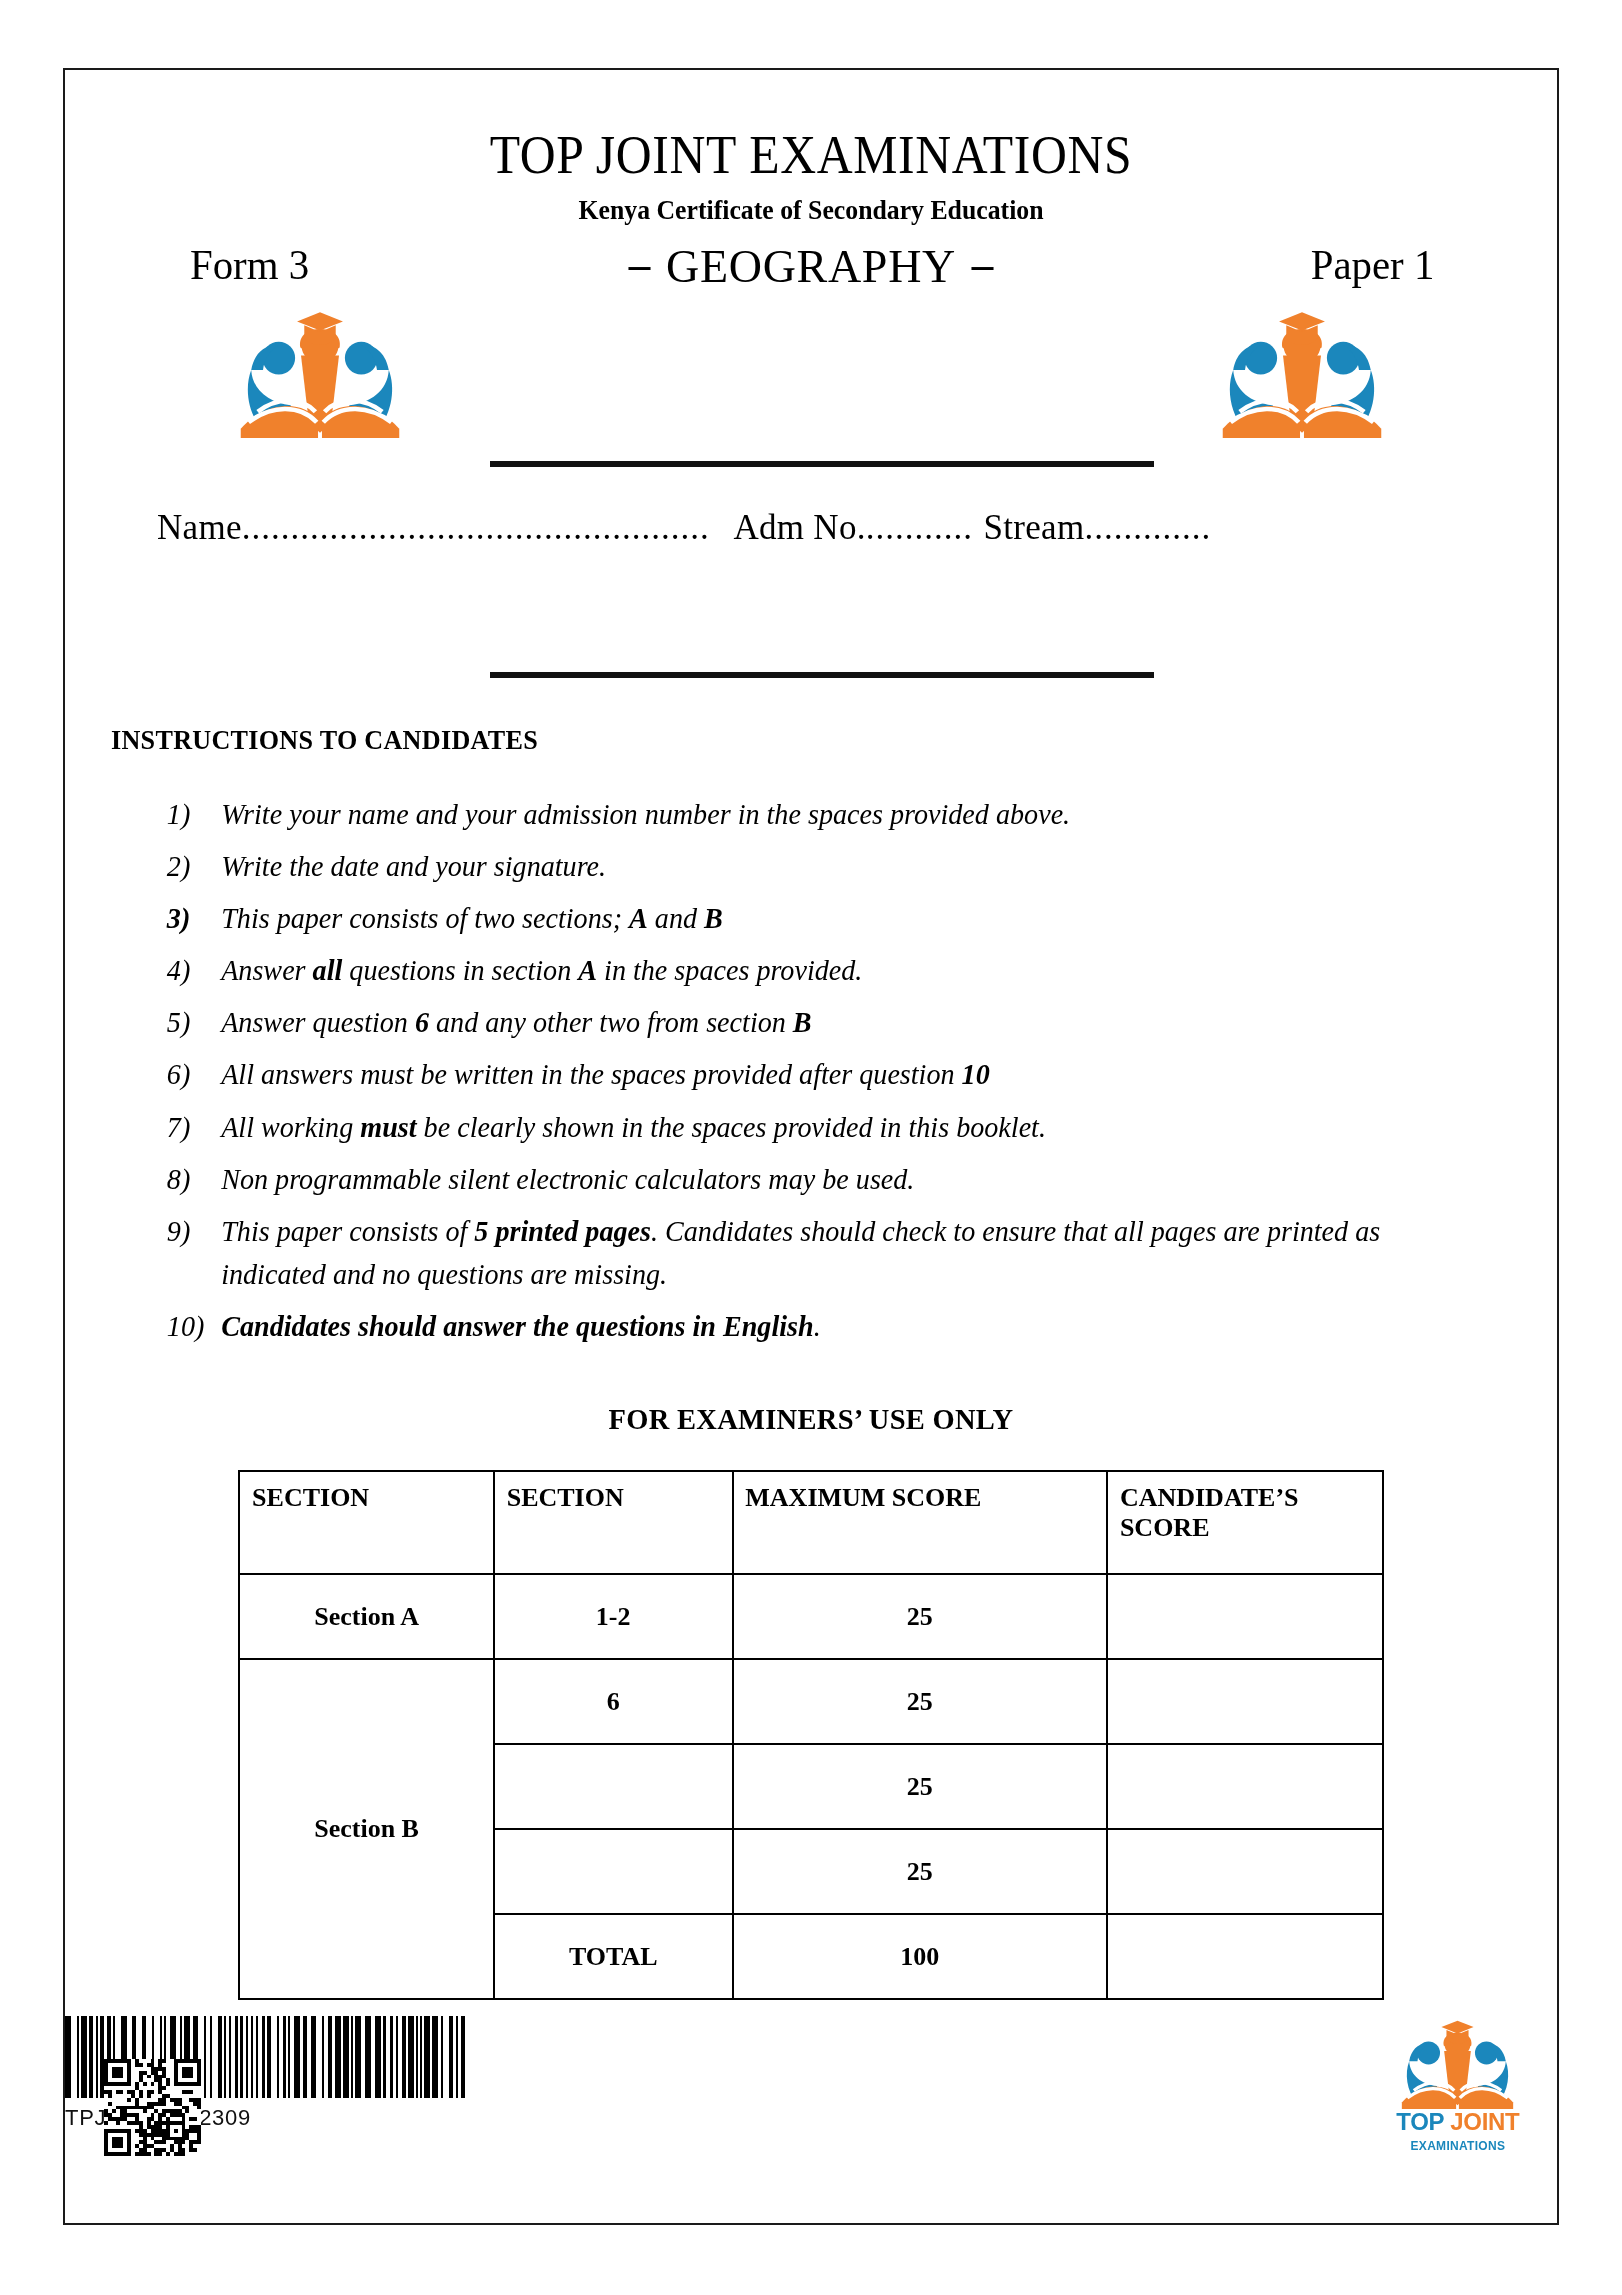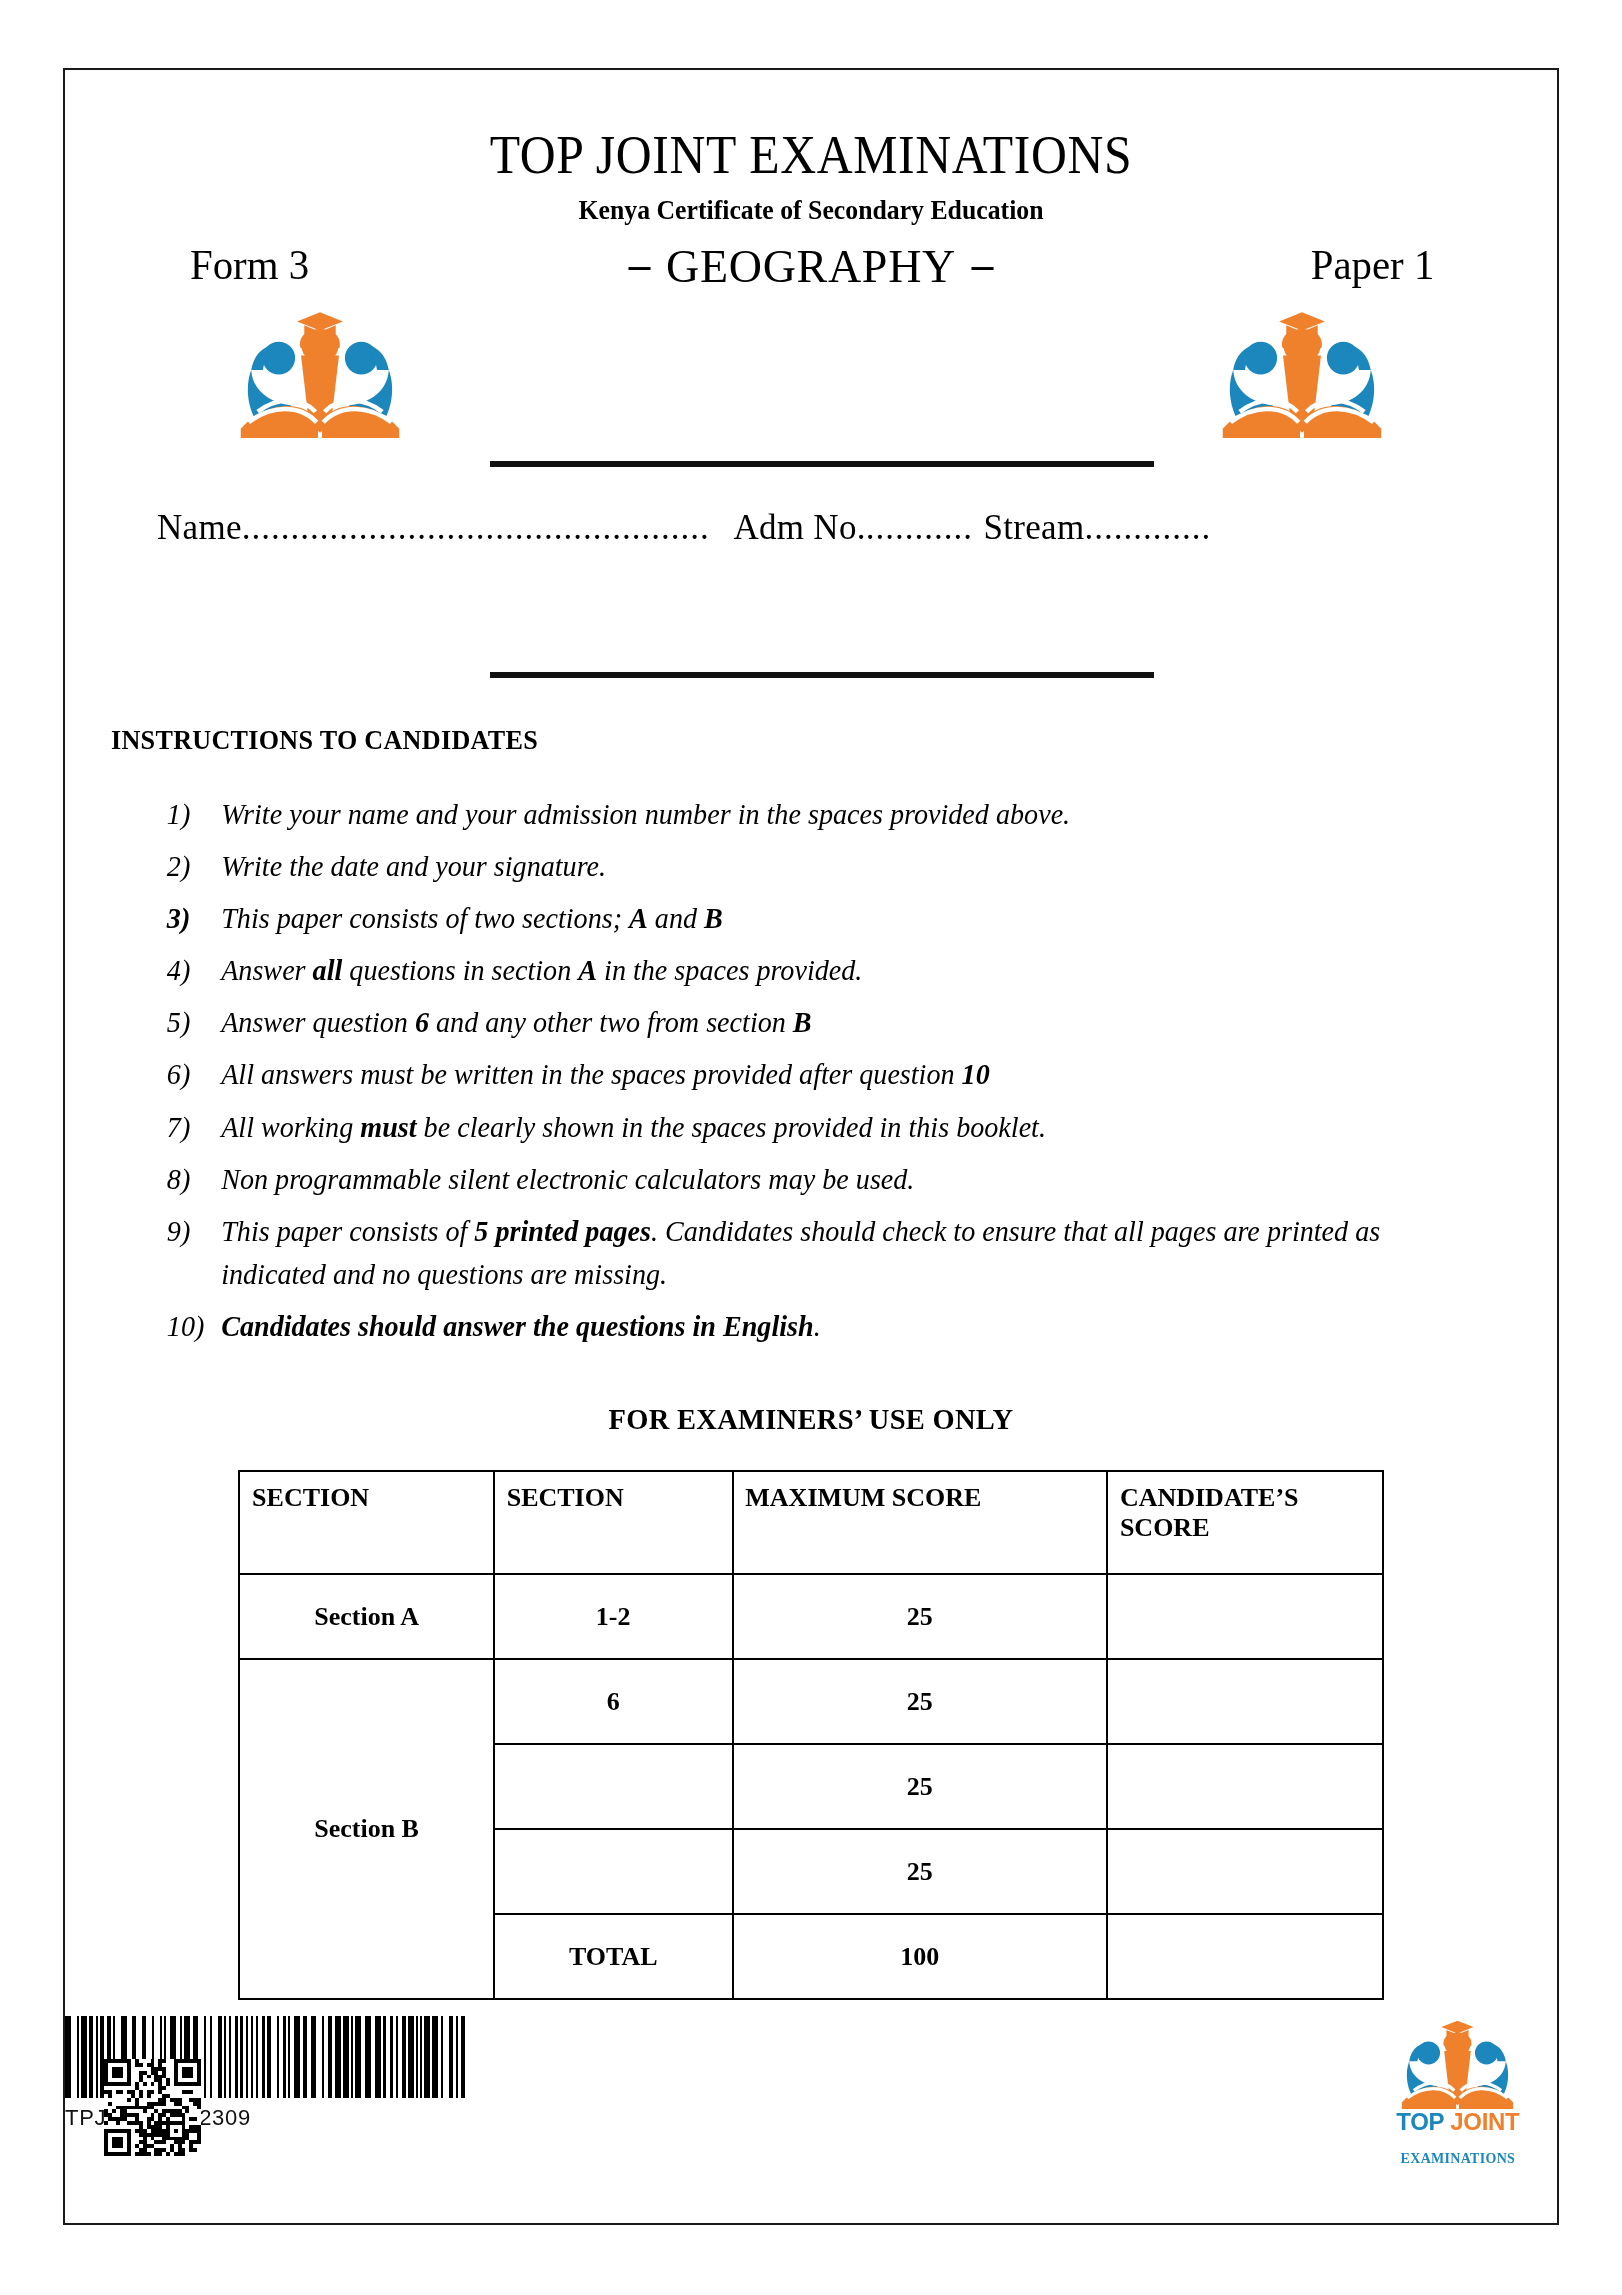--- a/index.html
+++ b/index.html
@@ -311,27 +311,27 @@
     font-family: "Liberation Sans", sans-serif;
     font-weight: bold;
     font-size: 24px;
     letter-spacing: -0.3px;
     line-height: 1;
     margin-top: 1.3px;
   }
   #footer-logo .wordmark .w-top { color: #1B87BC; }
   #footer-logo .wordmark .w-joint { color: #F0812C; }
   #footer-logo .sub-wordmark {
-    font-family: Liberation Serif, serif;
+    font-family: Liberation Sans, sans-serif;
     font-weight: bold;
-    font-size: 14px;
+    font-size: 12px;
     letter-spacing: 0.3px;
     color: #1B87BC;
     line-height: 1;
-    margin-top: 18px;
+    margin-top: 6px;
   }
 </style>
 </head>
 <body>
 
 <div id="page-frame">
 
   <div id="header-block">
 
     <div class="exam-title">TOP JOINT EXAMINATIONS</div>

